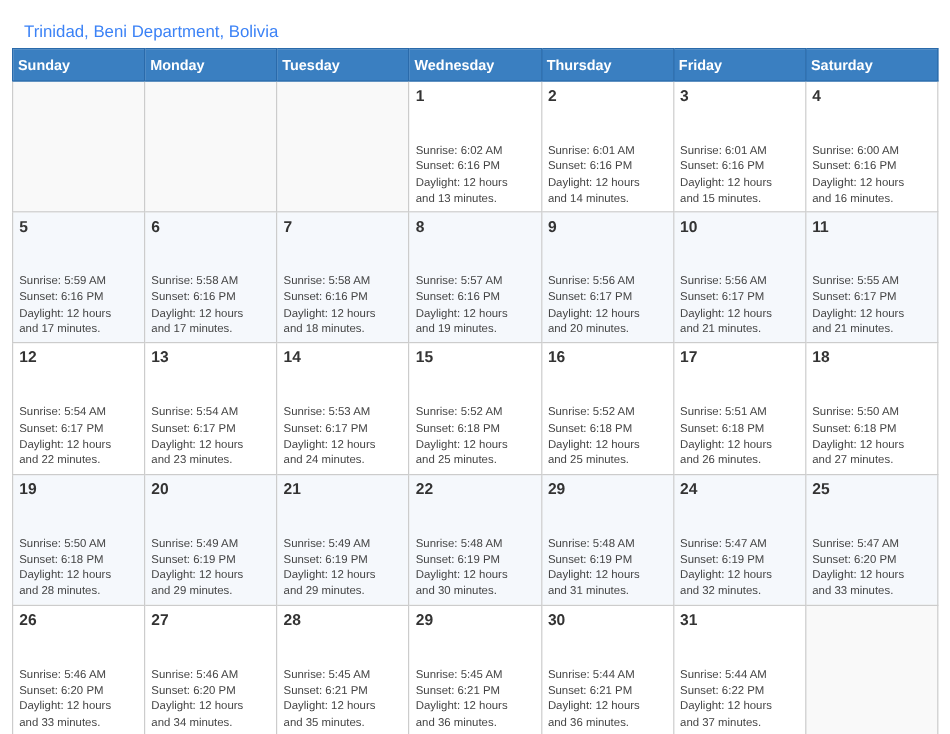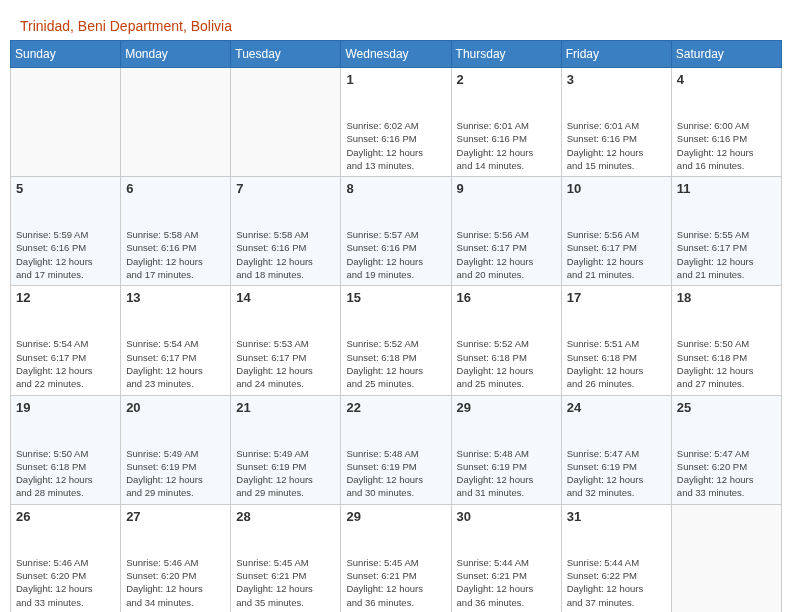--- a/index.html
+++ b/index.html
@@ -29,33 +29,33 @@
       text-align: right;
     }
     .month-title {
       font-size: 32px;
       font-weight: bold;
       color: #333;
       line-height: 1.1;
     }
     .subtitle {
       font-size: 14px;
-      color: #c2410c;
+      color: #3b82f6;
       text-align: center;
     }
     .calendar {
       width: 100%;
       border-collapse: collapse;
       border: 1px solid #ccc;
     }
     .calendar th {
       background-color: #3a7fc1;
       color: #fff;
       font-size: 12px;
-      font-weight: normal;
+      font-weight: bold;
       padding: 6px 4px;
       text-align: left;
       border: 1px solid #2a6aaa;
     }
     .calendar td {
       border: 1px solid #ccc;
       vertical-align: top;
       padding: 4px 5px;
       width: 110px;
       min-height: 80px;

